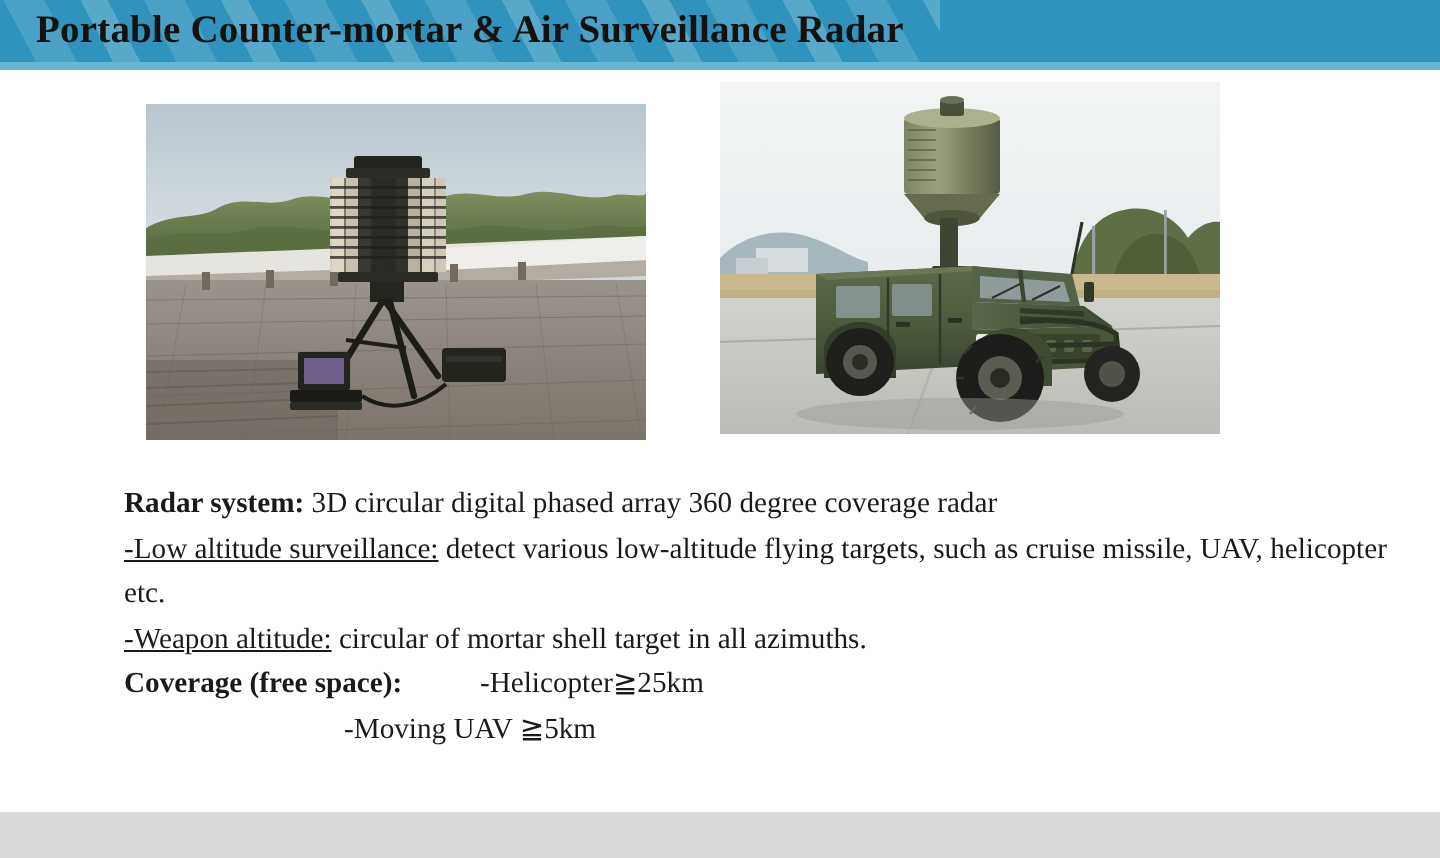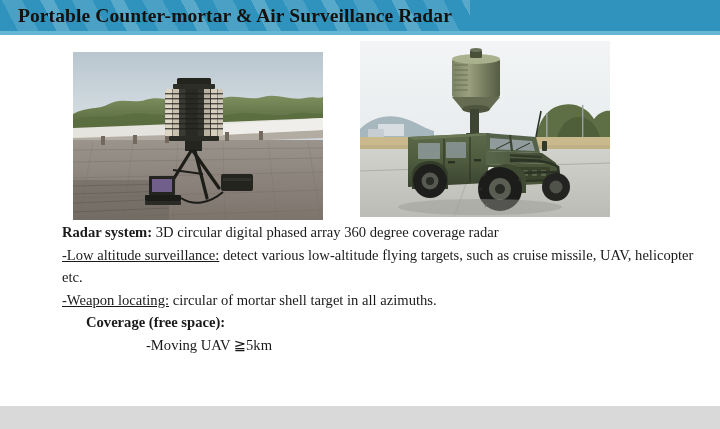--- a/index.html
+++ b/index.html
@@ -79,43 +79,42 @@
     top: 41px;
     width: 250px;
     height: 176px;
   }
   .photo svg { display: block; width: 100%; height: 100%; }
 
   
   .body-text {
     position: absolute;
     left: 62px;
-    top: 221px;
+    top: 241px;
     width: 650px;
     font-size: 14.6px;
     color: #1a1a1a;
     line-height: 22.6px;
   }
   .line { white-space: normal; }
   .b { font-weight: bold; }
   .u { text-decoration: underline; }
   .wrap-line { }
   .coverage-row {
     display: flex;
     align-items: flex-start;
   }
   .coverage-label {
     font-weight: bold;
     width: 178px;
     flex: 0 0 178px;
-    margin-left: 24px;
   }
   .coverage-values { flex: 1 1 auto; }
   .coverage-extra {
-    margin-left: 84px;
+    margin-left: 110px;
   }
 
   
   .slide-footer {
     position: absolute;
     left: 0;
     top: 406px;
     width: 720px;
     height: 23px;
     background: #d9d9d9;
@@ -420,24 +419,25 @@
     <span>3D circular digital phased array 360 degree coverage radar</span>
   </div>
 
 
   <div class="line wrap-line">
     <span class="u">-Low altitude surveillance:</span>
     <span>detect various low-altitude flying targets, such as cruise missile, UAV, helicopter etc.</span>
   </div>
 
   <div class="line wrap-line">
-    <span class="u">-Weapon locating:</span>
+    <span class="u">-Weapon altitude:</span>
     <span>circular of mortar shell target in all azimuths.</span>
   </div>
 
   <div class="coverage-row">
     <span class="coverage-label">Coverage (free space):</span>
+    <span class="coverage-values">-Helicopter≧25km</span>
   </div>
   <div class="coverage-extra">-Moving UAV ≧5km</div>
 
 </div>
 
 <div class="slide-footer"></div>
 
 </body></html>

